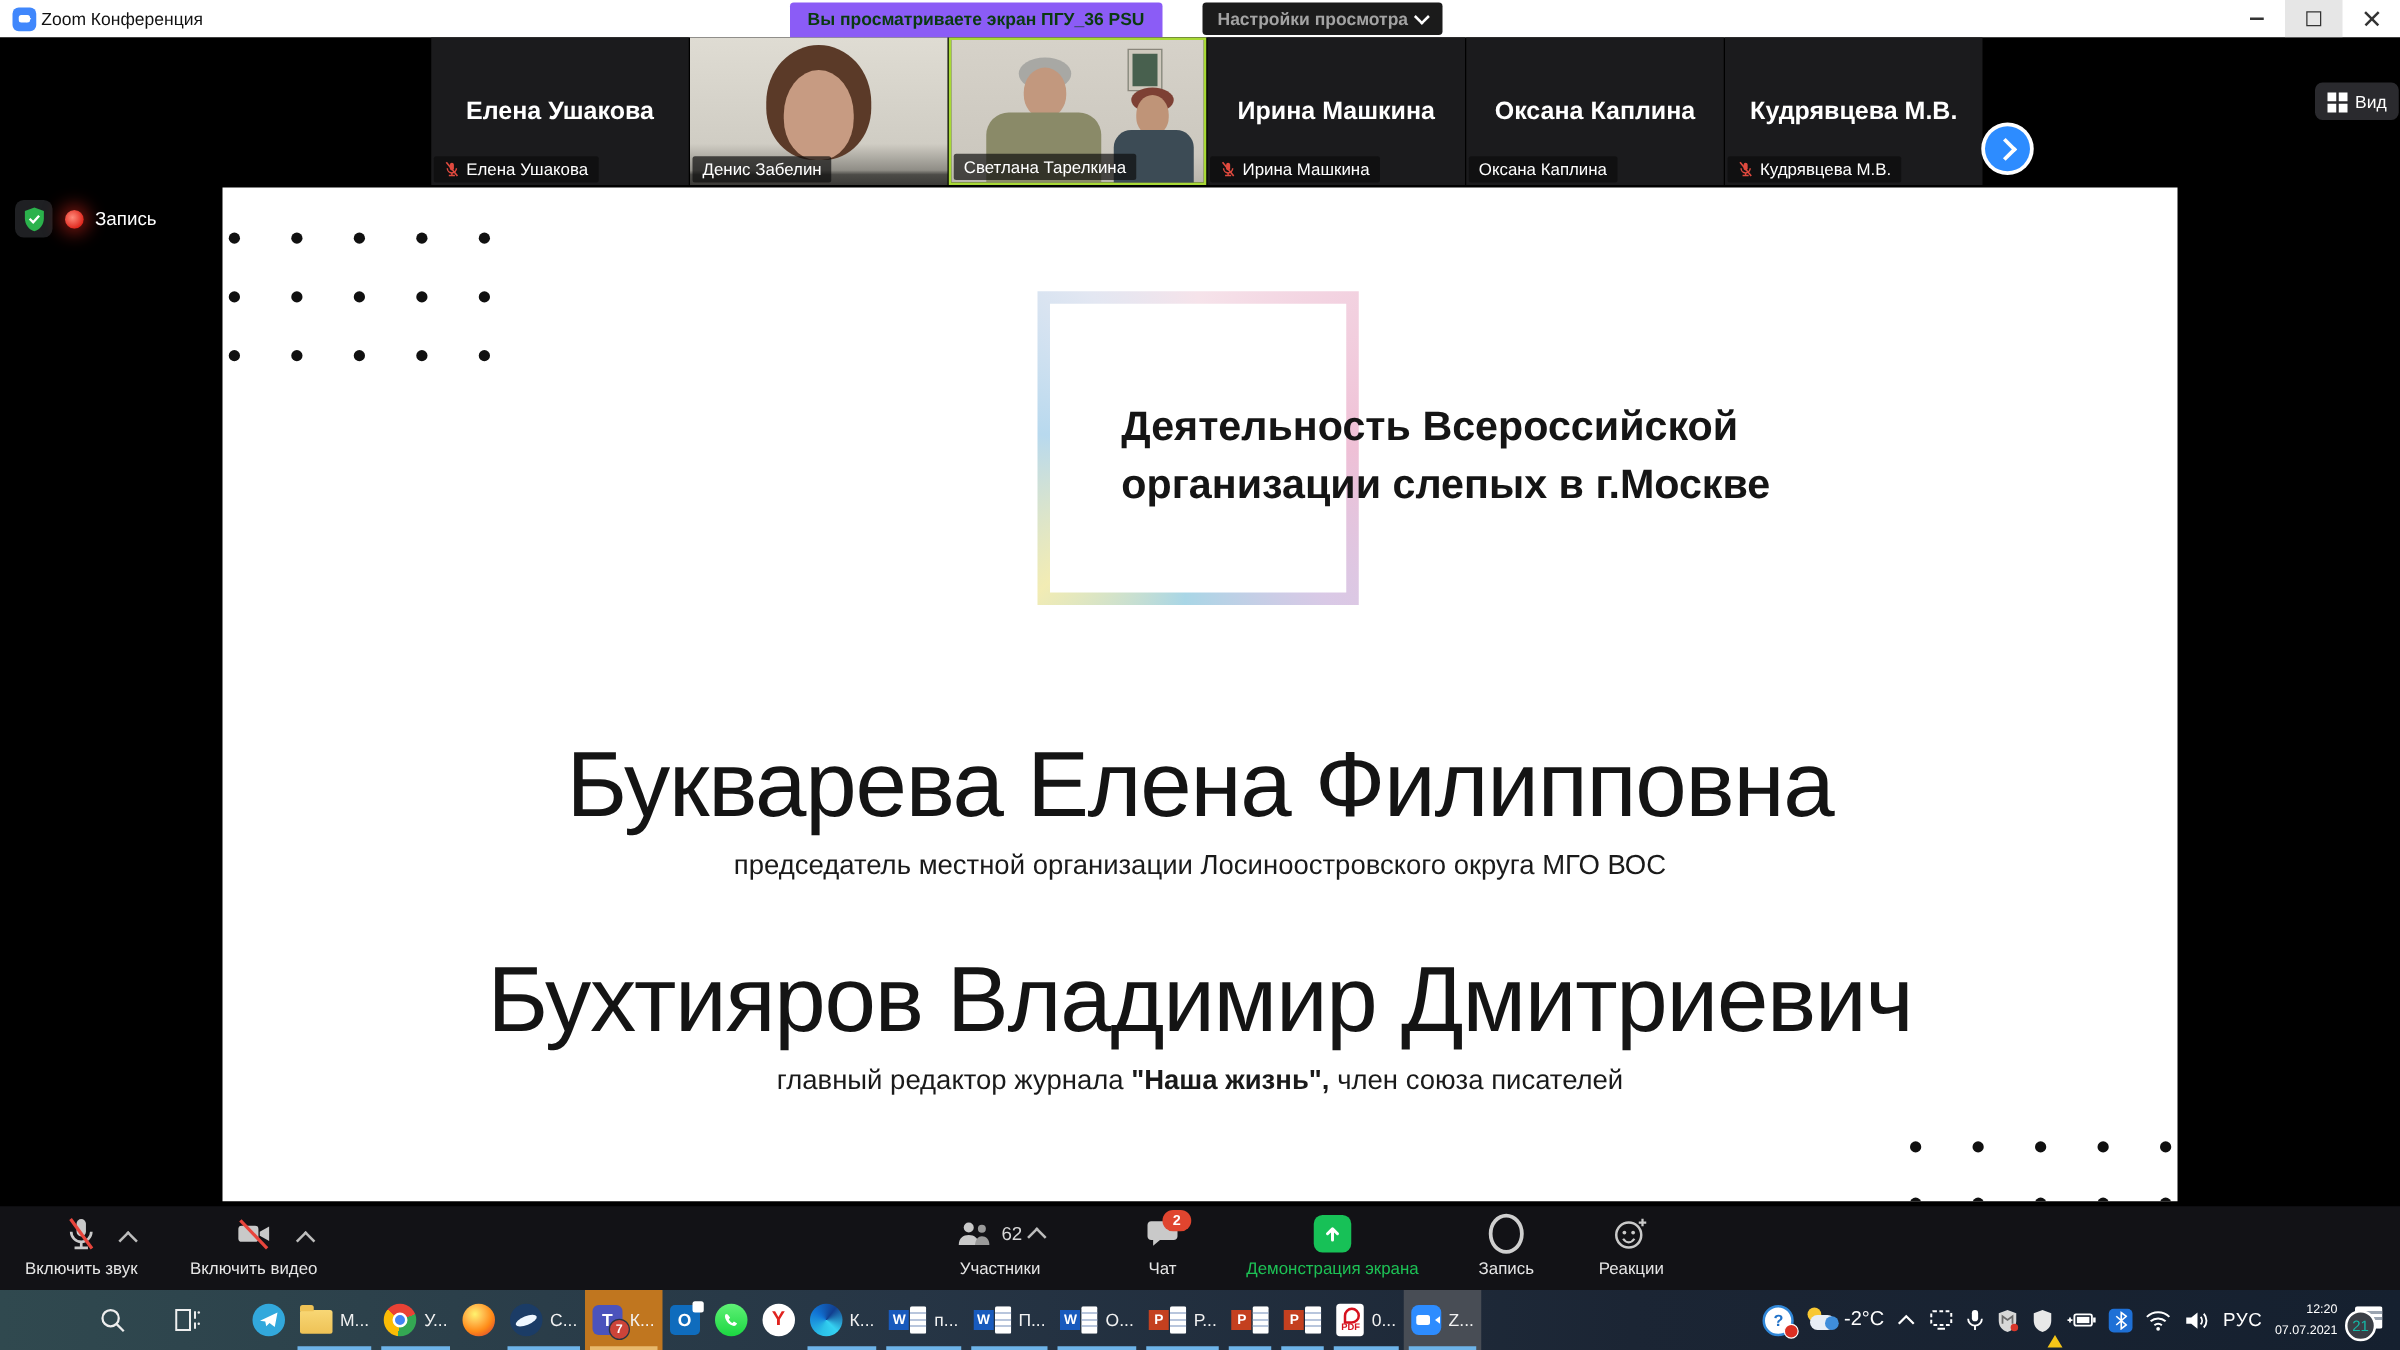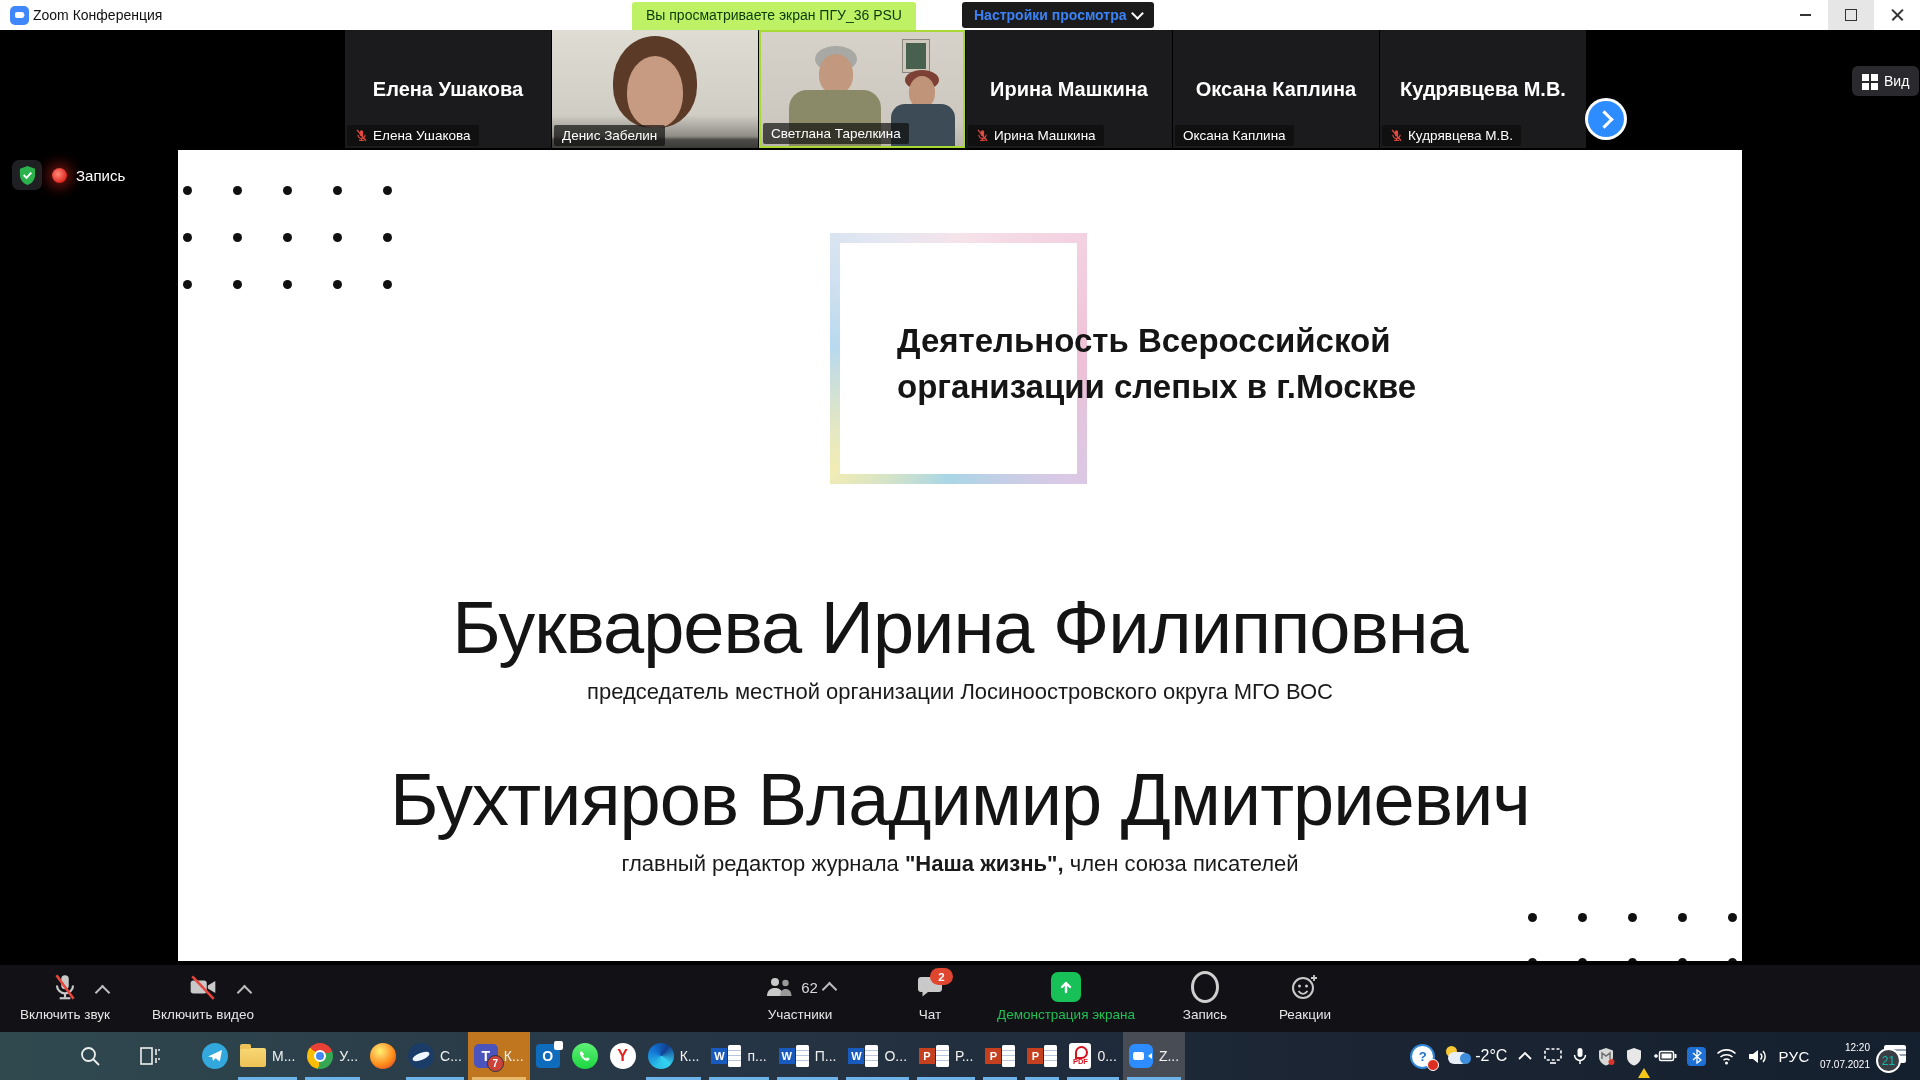--- a/index.html
+++ b/index.html
@@ -6,23 +6,23 @@
   body{width:1920px;height:1080px;overflow:hidden;position:relative;
        font-family:"Liberation Sans","DejaVu Sans",sans-serif;-webkit-font-smoothing:antialiased;}
 
   
   .titlebar{position:absolute;left:0;top:0;width:1920px;height:30px;background:#fff;display:flex;align-items:center;}
   .tb-app{display:flex;align-items:center;gap:4px;margin-left:10px;font-size:14px;color:#111;}
   .zlogo{width:19px;height:19px;border-radius:5px;background:#4087fc;display:inline-flex;align-items:center;justify-content:center;}
   .zlogo i{display:block;width:9px;height:6px;background:#fff;border-radius:2px;position:relative;}
   .zlogo i::after{content:"";position:absolute;right:-4px;top:0;border:3px solid transparent;border-left:4px solid #fff;}
   .share-banner{position:absolute;left:632px;top:2px;height:38px;line-height:26px;padding:0 14px;border-radius:3px;
-       background:#bef264;color:#0a3a10;font-size:14px;font-weight:normal;}
+       background:#8b5cf6;color:#0a3a10;font-size:14px;font-weight:bold;}
   .view-settings{position:absolute;left:962px;top:2px;height:26px;line-height:26px;padding:0 12px;border-radius:3px;
-       background:#1b1b1b;color:#3b82f6;font-size:14px;font-weight:bold;display:flex;align-items:center;gap:7px;border:none;}
+       background:#1b1b1b;color:#a3a3a3;font-size:14px;font-weight:bold;display:flex;align-items:center;gap:7px;border:none;}
   .caret-down{width:7px;height:7px;border-right:2px solid #fff;border-bottom:2px solid #fff;transform:rotate(45deg);margin-top:-4px;}
   .wbtns{position:absolute;right:0;top:0;height:30px;display:flex;}
   .wbtn{width:46px;height:30px;display:flex;align-items:center;justify-content:center;}
   .wbtn.max{background:#e6e6e6;}
   .g-min{width:11px;border-top:2px solid #333;}
   .g-max{width:10px;height:10px;border:1.5px solid #333;}
   .g-close{position:relative;width:13px;height:13px;}
   .g-close::before,.g-close::after{content:"";position:absolute;left:-1px;top:5.5px;width:15px;height:1.6px;background:#333;}
   .g-close::before{transform:rotate(45deg);} .g-close::after{transform:rotate(-45deg);}
 
@@ -302,21 +302,21 @@
       <i></i>
       <i></i>
   </div>
   <div class="frame-sq">
       <div class="frame-in"></div>
     </div>
   <div class="slide-title">
     <span style="display:block">Деятельность Всероссийской</span>
     <span style="display:block">организации слепых в г.Москве</span>
   </div>
-  <div class="sp-name n1">Букварева Ирина Филипповна</div>
+  <div class="sp-name n1">Букварева Елена Филипповна</div>
   <div class="sp-role r1">председатель местной организации Лосиноостровского округа МГО ВОС</div>
   <div class="sp-name n2">Бухтияров Владимир Дмитриевич</div>
   <div class="sp-role r2">
     <span>главный редактор журнала </span><b>"Наша жизнь",</b><span> член союза писателей</span>
   </div>
   <div class="dots br">
     <i></i>
       <i></i>
       <i></i>
       <i></i>

